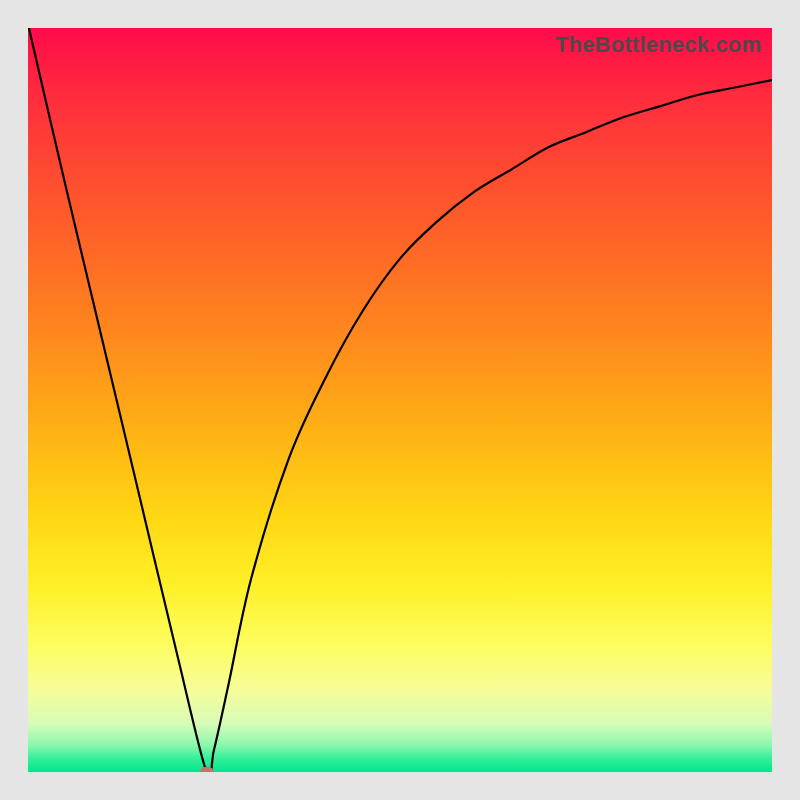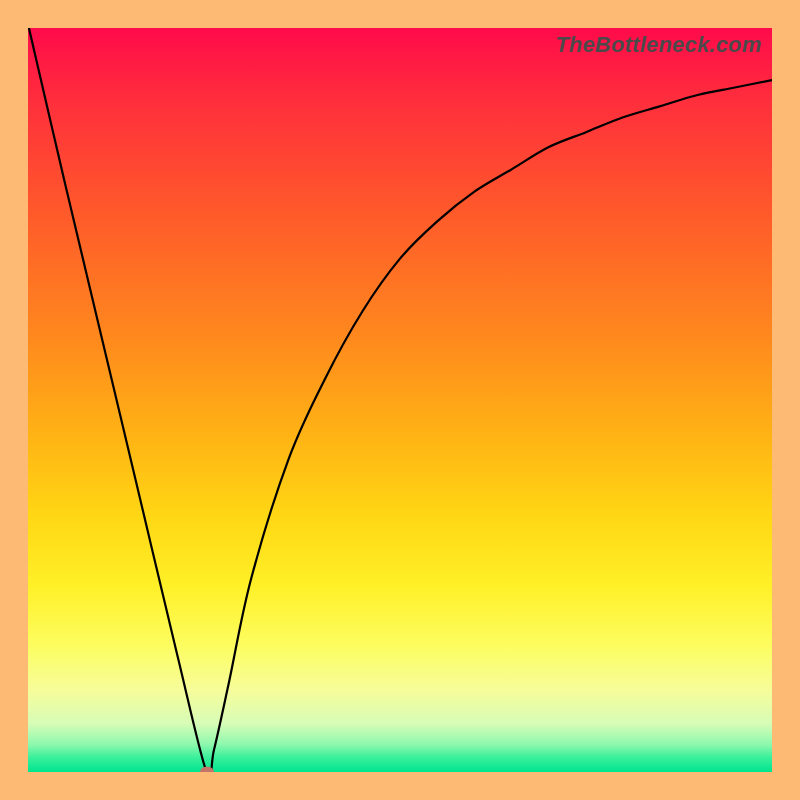--- a/index.html
+++ b/index.html
@@ -8,22 +8,21 @@
     width: 800px;
     height: 800px;
     background: #000;
     overflow: hidden;
     font-family: Arial, Helvetica, sans-serif;
   }
   .frame {
     position: relative;
     width: 800px;
     height: 800px;
-    background: #fdba74;
-    font-style: italic;
+    background: #e5e5e5;
   }
   .plot {
     position: absolute;
     left: 28px;
     top: 28px;
     width: 744px;
     height: 744px;
     overflow: hidden;
   }
   .gradient {

